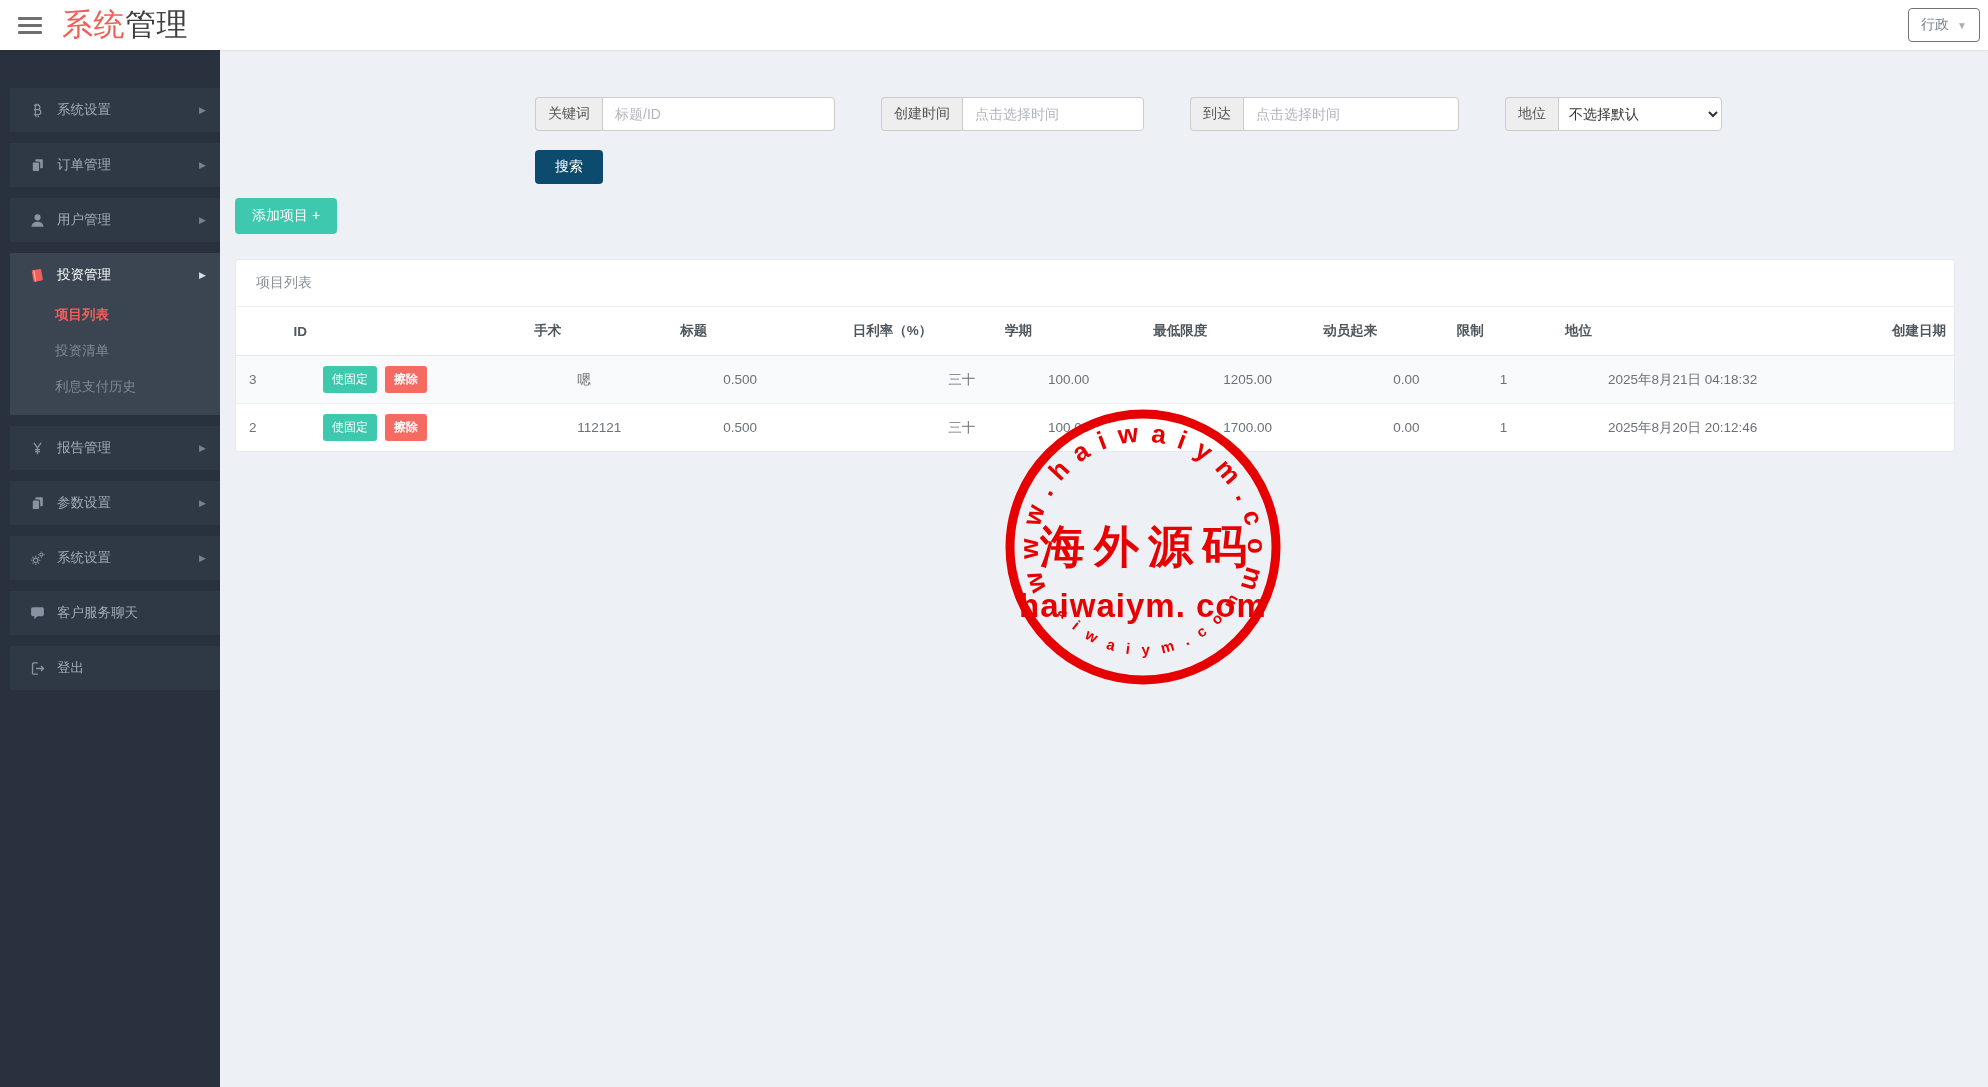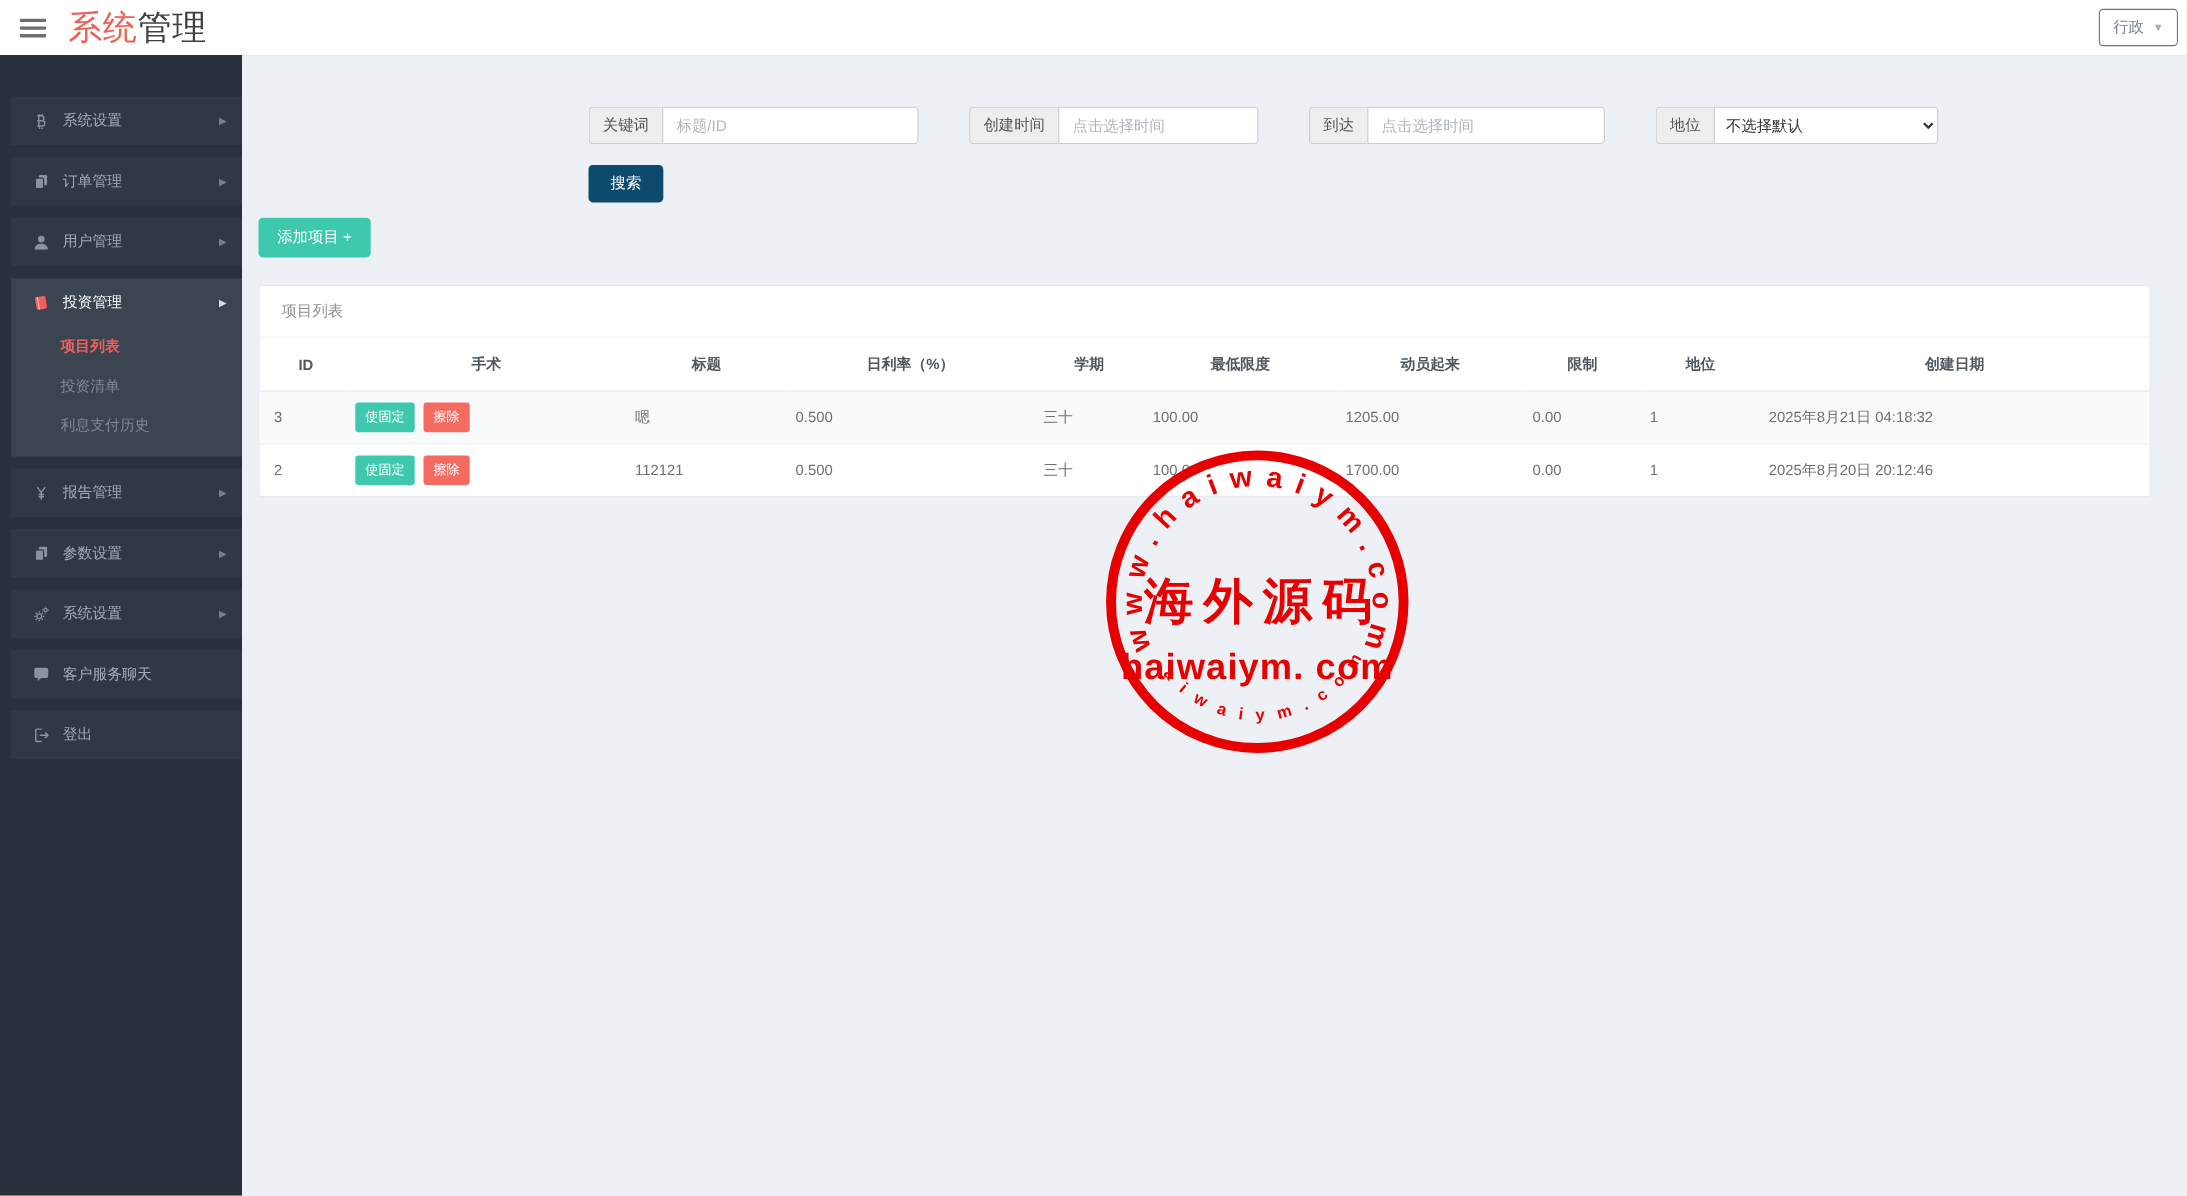--- a/index.html
+++ b/index.html
@@ -38,38 +38,38 @@
   
   .content { position:absolute; left:220px; top:50px; right:0; bottom:0; padding:47px 33px 0 15px; }
   .filters { display:flex; gap:46px; margin-left:300px; }
   .igroup { display:flex; }
   .iaddon { background:#eee; border:1px solid #ccc; border-right:0; border-radius:4px 0 0 4px;
     padding:0 12px; font-size:14px; color:#555; display:flex; align-items:center; height:34px; white-space:nowrap; }
   .itext { border:1px solid #ccc; border-radius:0 4px 4px 0; padding:0 12px; font-size:14px;
     color:#555; height:34px; background:#fff; outline:none; }
   .itext::placeholder { color:#b0b6bd; }
   .w-keyword { width:233px; } .w-dt1 { width:182px; } .w-dt2 { width:216px; }
-  select.itext { width:204px; padding:0 6px; color:#333; }
+  select.itext { width:164px; padding:0 6px; color:#333; }
   .search-btn { margin:19px 0 0 300px; background:#0c4a6e; color:#fff; border:none; border-radius:4px;
     padding:8px 20px; font-size:14px; cursor:pointer; display:inline-block; }
   .add-btn { display:block; margin-top:14px; background:#3ec8ad; color:#fff; border:none; border-radius:4px;
     padding:9px 17px; font-size:14px; cursor:pointer; }
   
   .panel { margin-top:25px; background:#fff; border:1px solid #e6e9ed; border-radius:3px; }
   .panel-heading { padding:14px 20px; font-size:14px; color:#8a9095; border-bottom:1px solid #eef1f3; }
   table { width:100%; border-collapse:collapse; table-layout:fixed; font-size:13.5px; }
-  th { text-align:center; font-weight:bold; color:#4f575e; padding:15px 8px; border-bottom:1px solid #e4e7eb;
+  th { text-align:right; font-weight:bold; color:#4f575e; padding:15px 8px; border-bottom:1px solid #e4e7eb;
     white-space:nowrap; overflow:hidden; }
   td { padding:10px 8px; color:#6a7178; border-top:1px solid #f0f2f4; white-space:nowrap; }
   th:first-child, td:first-child { padding-left:13px; }
   tbody tr:nth-child(odd) { background:#f9fafb; }
   .badge-btn { display:inline-block; color:#fff; border-radius:3px; padding:5px 9px; font-size:12px;
     cursor:pointer; border:none; font-family:inherit; }
   .badge-fix { background:#3ec8ad; margin-right:8px; }
-  .badge-del { background:#f56b62; }
+  .badge-del { background:#f56b62;font-weight:bold; }
   
   .stamp { position:absolute; left:993px; top:397px; width:300px; height:300px; z-index:20; pointer-events:none; }
   .stamp text { fill:#e60000; }
   .arc-text { font-family:"Liberation Sans","DejaVu Sans",sans-serif; font-weight:bold; font-size:26px; letter-spacing:2px; }
   .cn-text  { font-family:"DejaVu Serif","Liberation Serif",serif; font-weight:bold; font-size:45px; letter-spacing:9px; }
   .en-text  { font-family:"Liberation Sans","DejaVu Sans",sans-serif; font-weight:bold; font-size:33px; letter-spacing:1px; }
   .arc-small{ font-family:"Liberation Sans","DejaVu Sans",sans-serif; font-weight:bold; font-size:15px; letter-spacing:4px; }
 </style>
 </head>
 <body>

